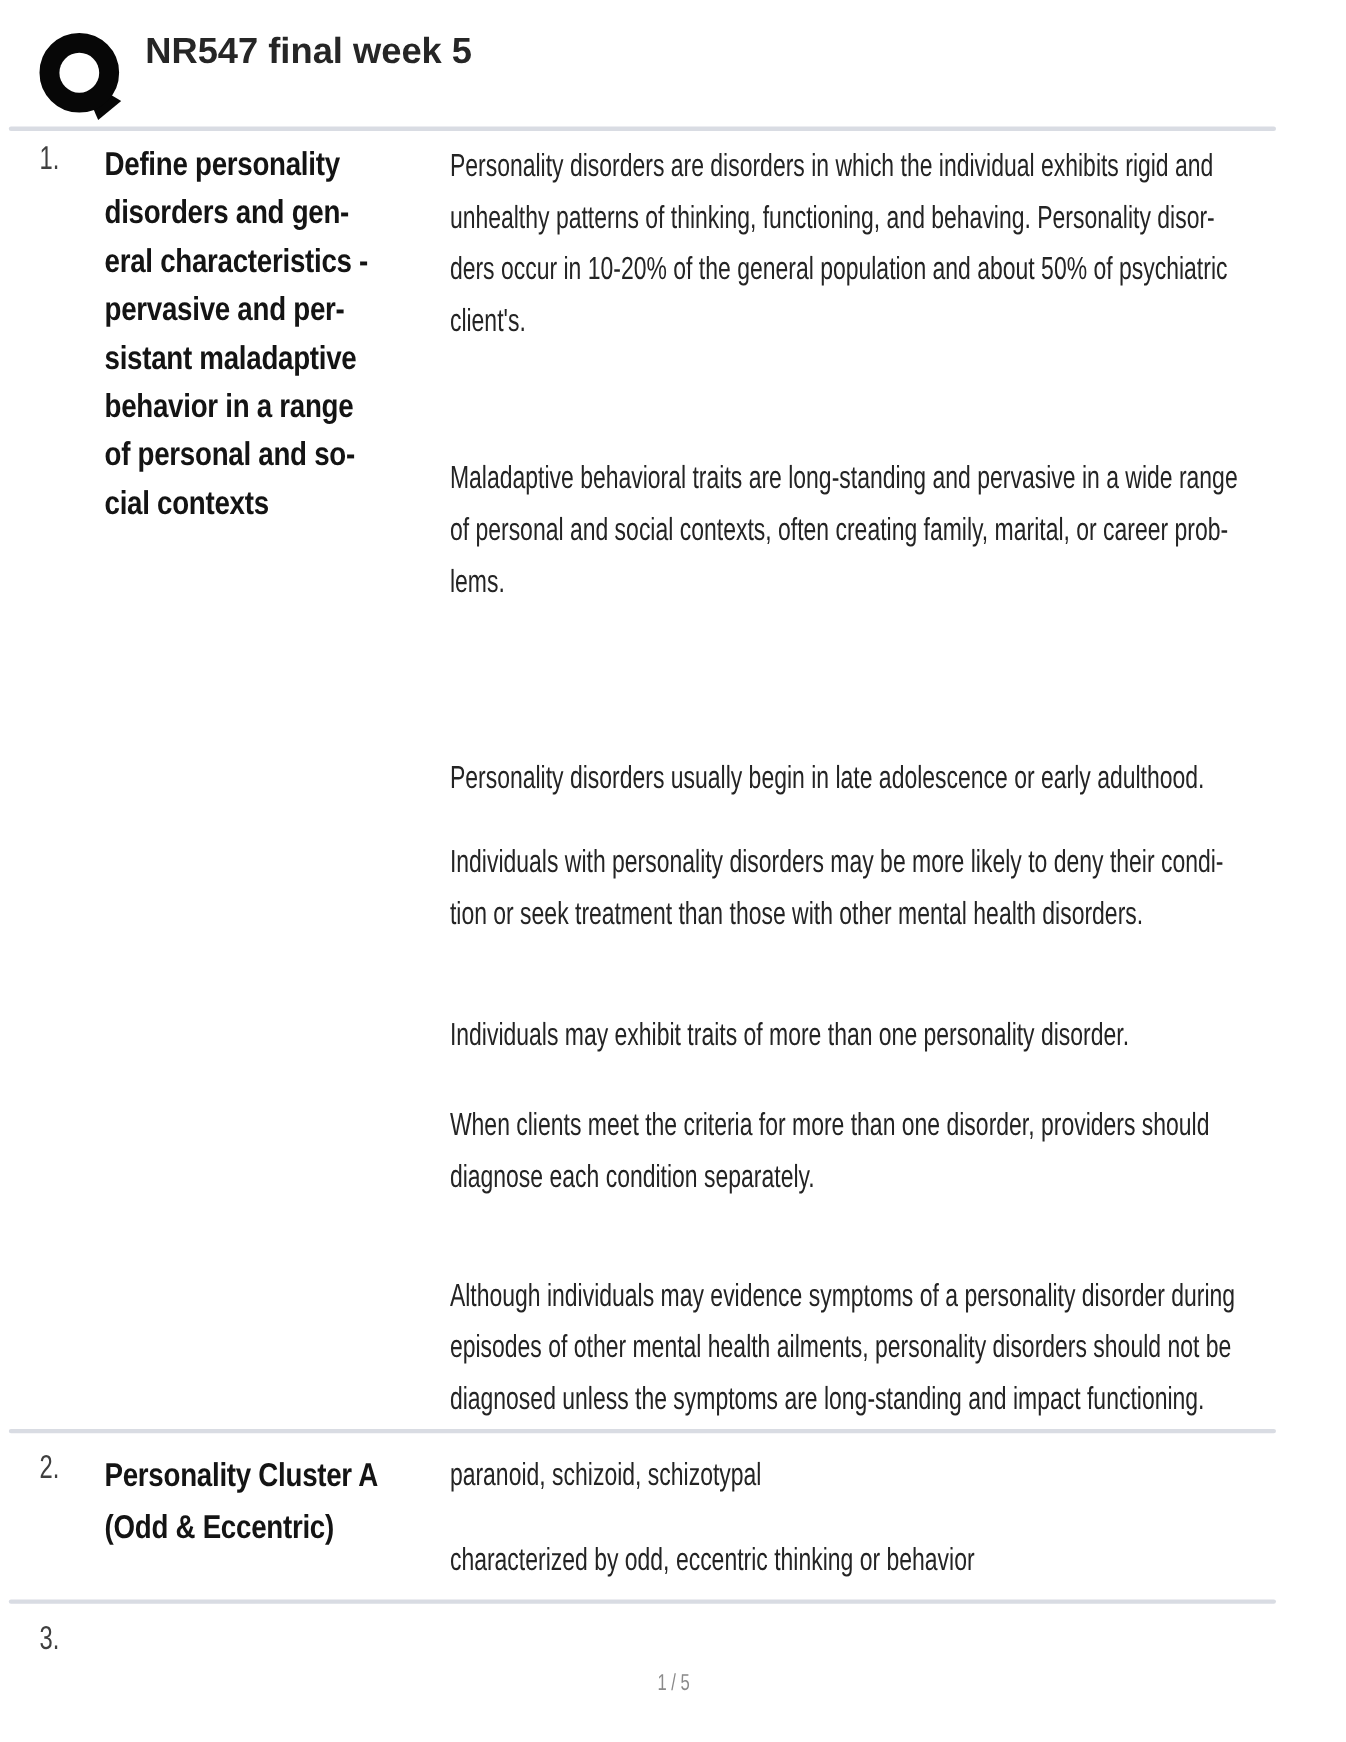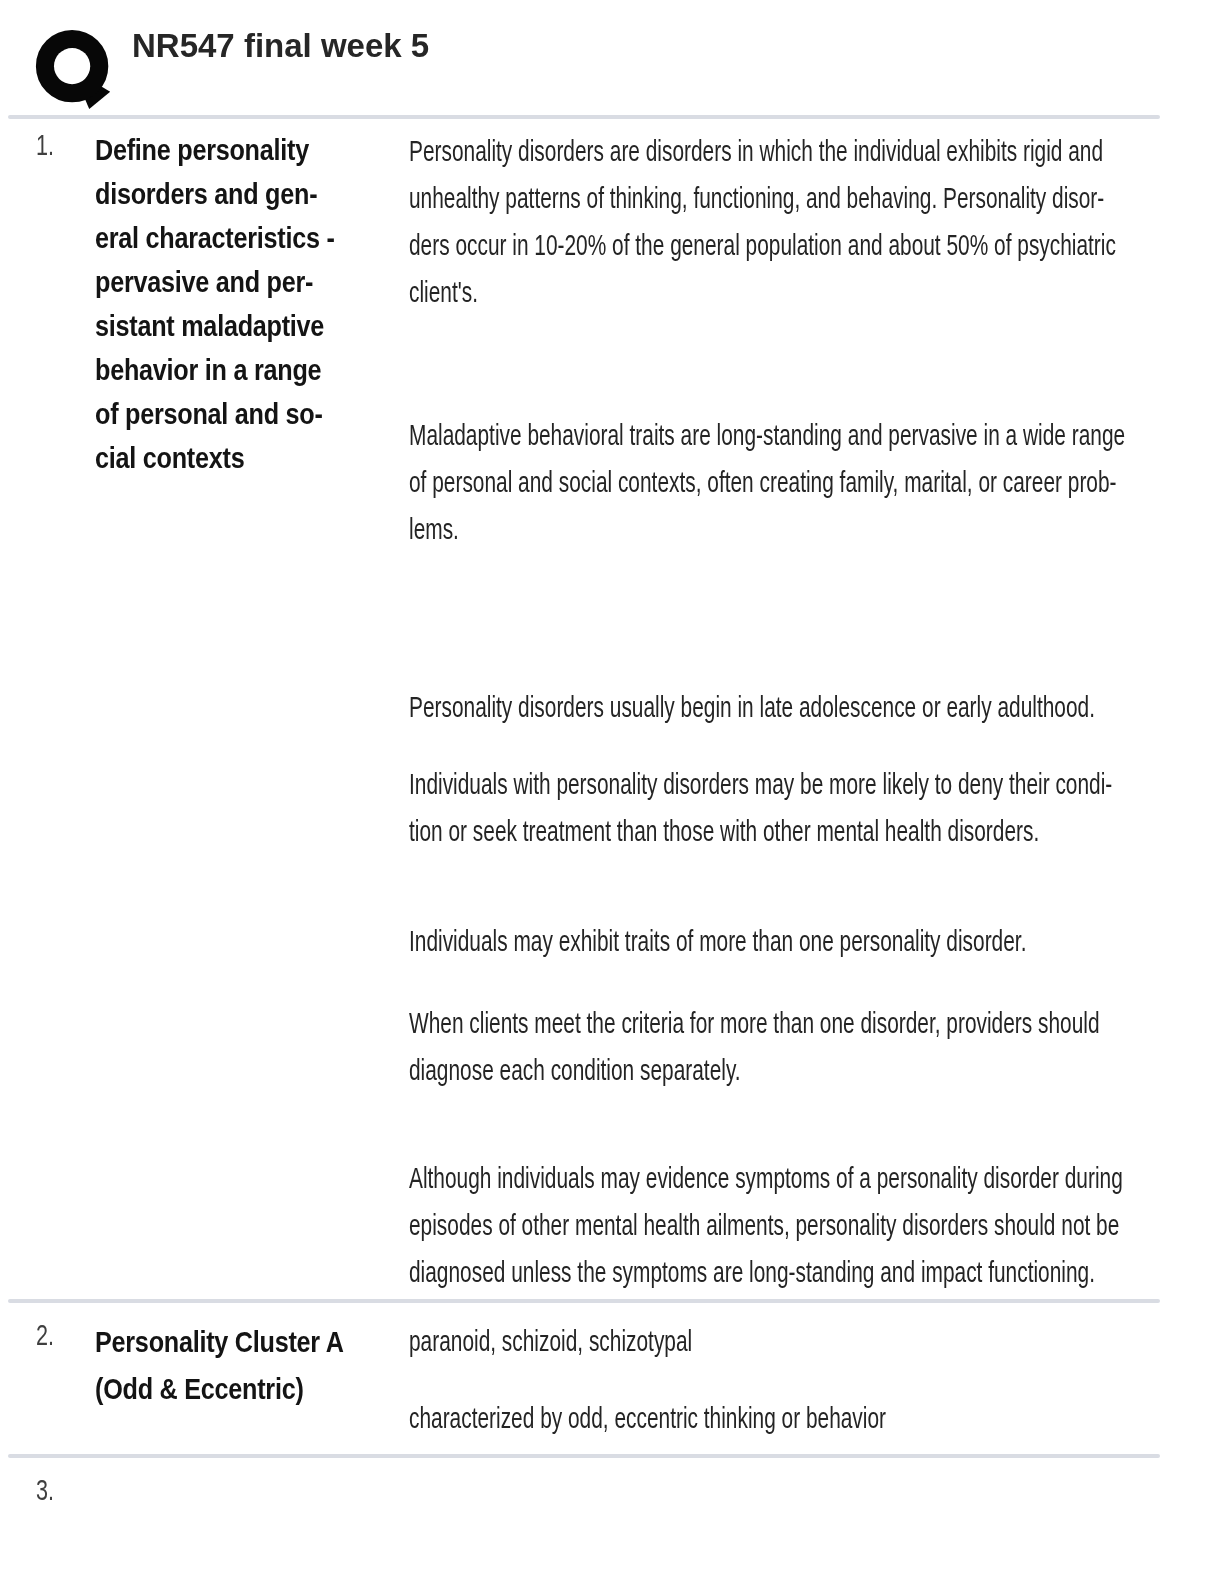--- a/index.html
+++ b/index.html
@@ -107,14 +107,15 @@
   <div class="num num-2"><span class="cond">2.</span></div>
   <div class="term term-2">Personality Cluster A
 (Odd &amp; Eccentric)</div>
   <div class="def d2p-0">paranoid, schizoid, schizotypal</div>
   <div class="def d2p-1">characterized by odd, eccentric thinking or behavior</div>
 
   <div class="divider div-3"></div>
 
   <div class="num num-3"><span class="cond">3.</span></div>
 
+  <div class="footer"><span class="cond">1 / 5</span></div>
 
 </div>
 
 </body></html>

